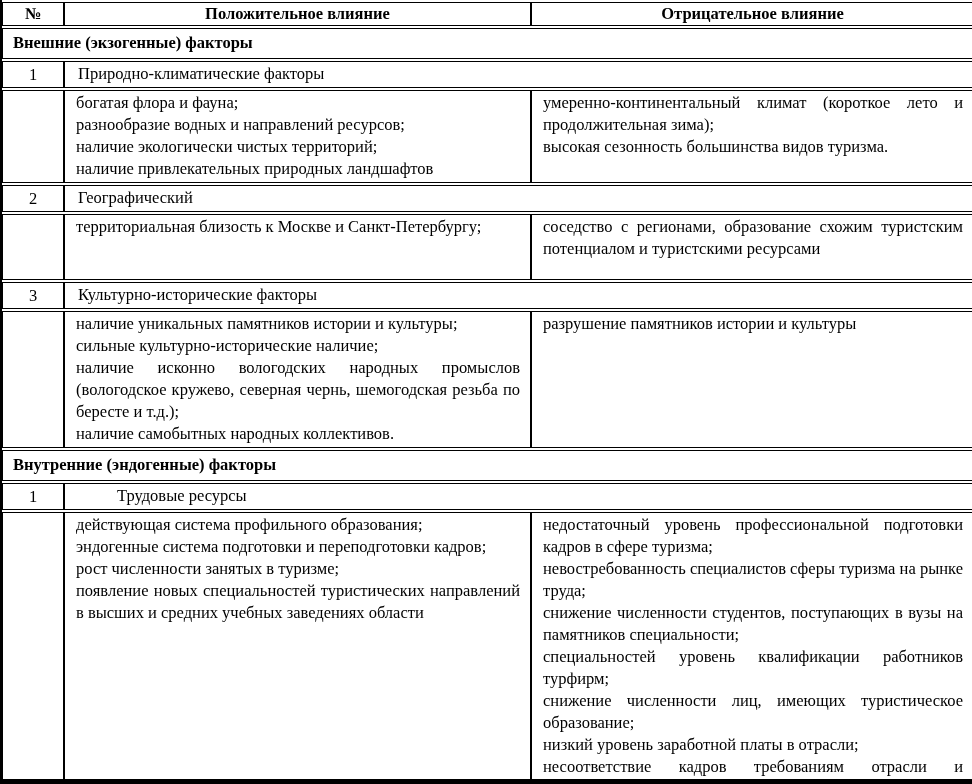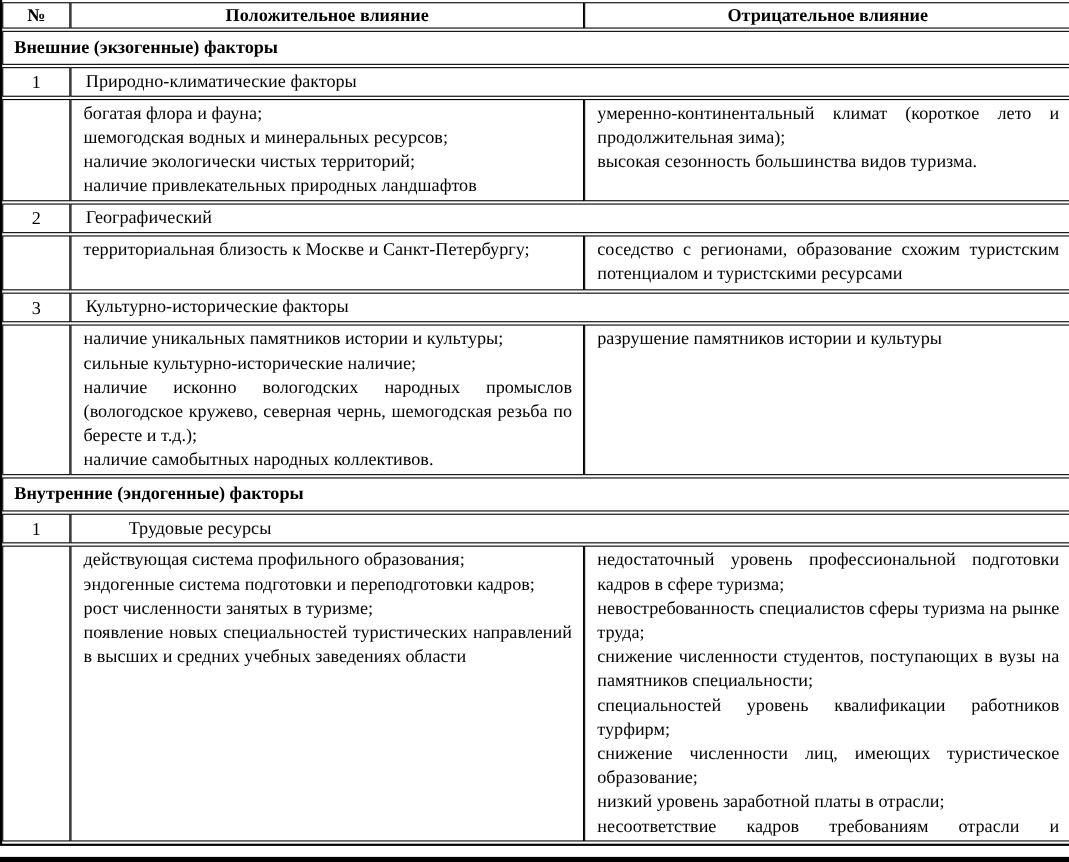--- a/index.html
+++ b/index.html
@@ -45,21 +45,21 @@
   td.factorcell { padding-left: 13px; }
   td.factorcell.indent { padding-left: 52px; }
   tr.r-content td.numcell { padding: 0; }
 
   td .para {
     text-align: justify;
     hyphens: manual;
     -webkit-hyphens: manual;
   }
   td .para.clip { text-align-last: justify; }
-  tr.r-c2 td { height: 50px; }
+  tr.r-c2 td { height: 66px; }
 
   .bottom-bar {
     position: absolute; left: 0; bottom: 0; width: 972px; height: 5px;
     background: #000; z-index: 5;
   }
 </style>
 </head>
 <body>
 
 <div class="page">
@@ -83,21 +83,21 @@
 
       <tr class="r-num">
         <td class="numcell">1</td>
         <td class="factorcell" colspan="2">Природно-климатические факторы</td>
       </tr>
 
       <tr class="r-content">
         <td class="numcell"></td>
         <td>
             <p class="para">богатая флора и фауна;</p>
-            <p class="para">шемогодская водных и минеральных ресурсов;</p>
+            <p class="para">разнообразие водных и направлений ресурсов;</p>
             <p class="para">наличие экологически чистых территорий;</p>
             <p class="para">наличие привлекательных природных ландшафтов</p>
           </td>
         <td>
             <p class="para">умеренно-континентальный климат (короткое лето и продолжительная зима);</p>
             <p class="para">высокая сезонность большинства видов туризма.</p>
           </td>
       </tr>
 
       <tr class="r-num">

